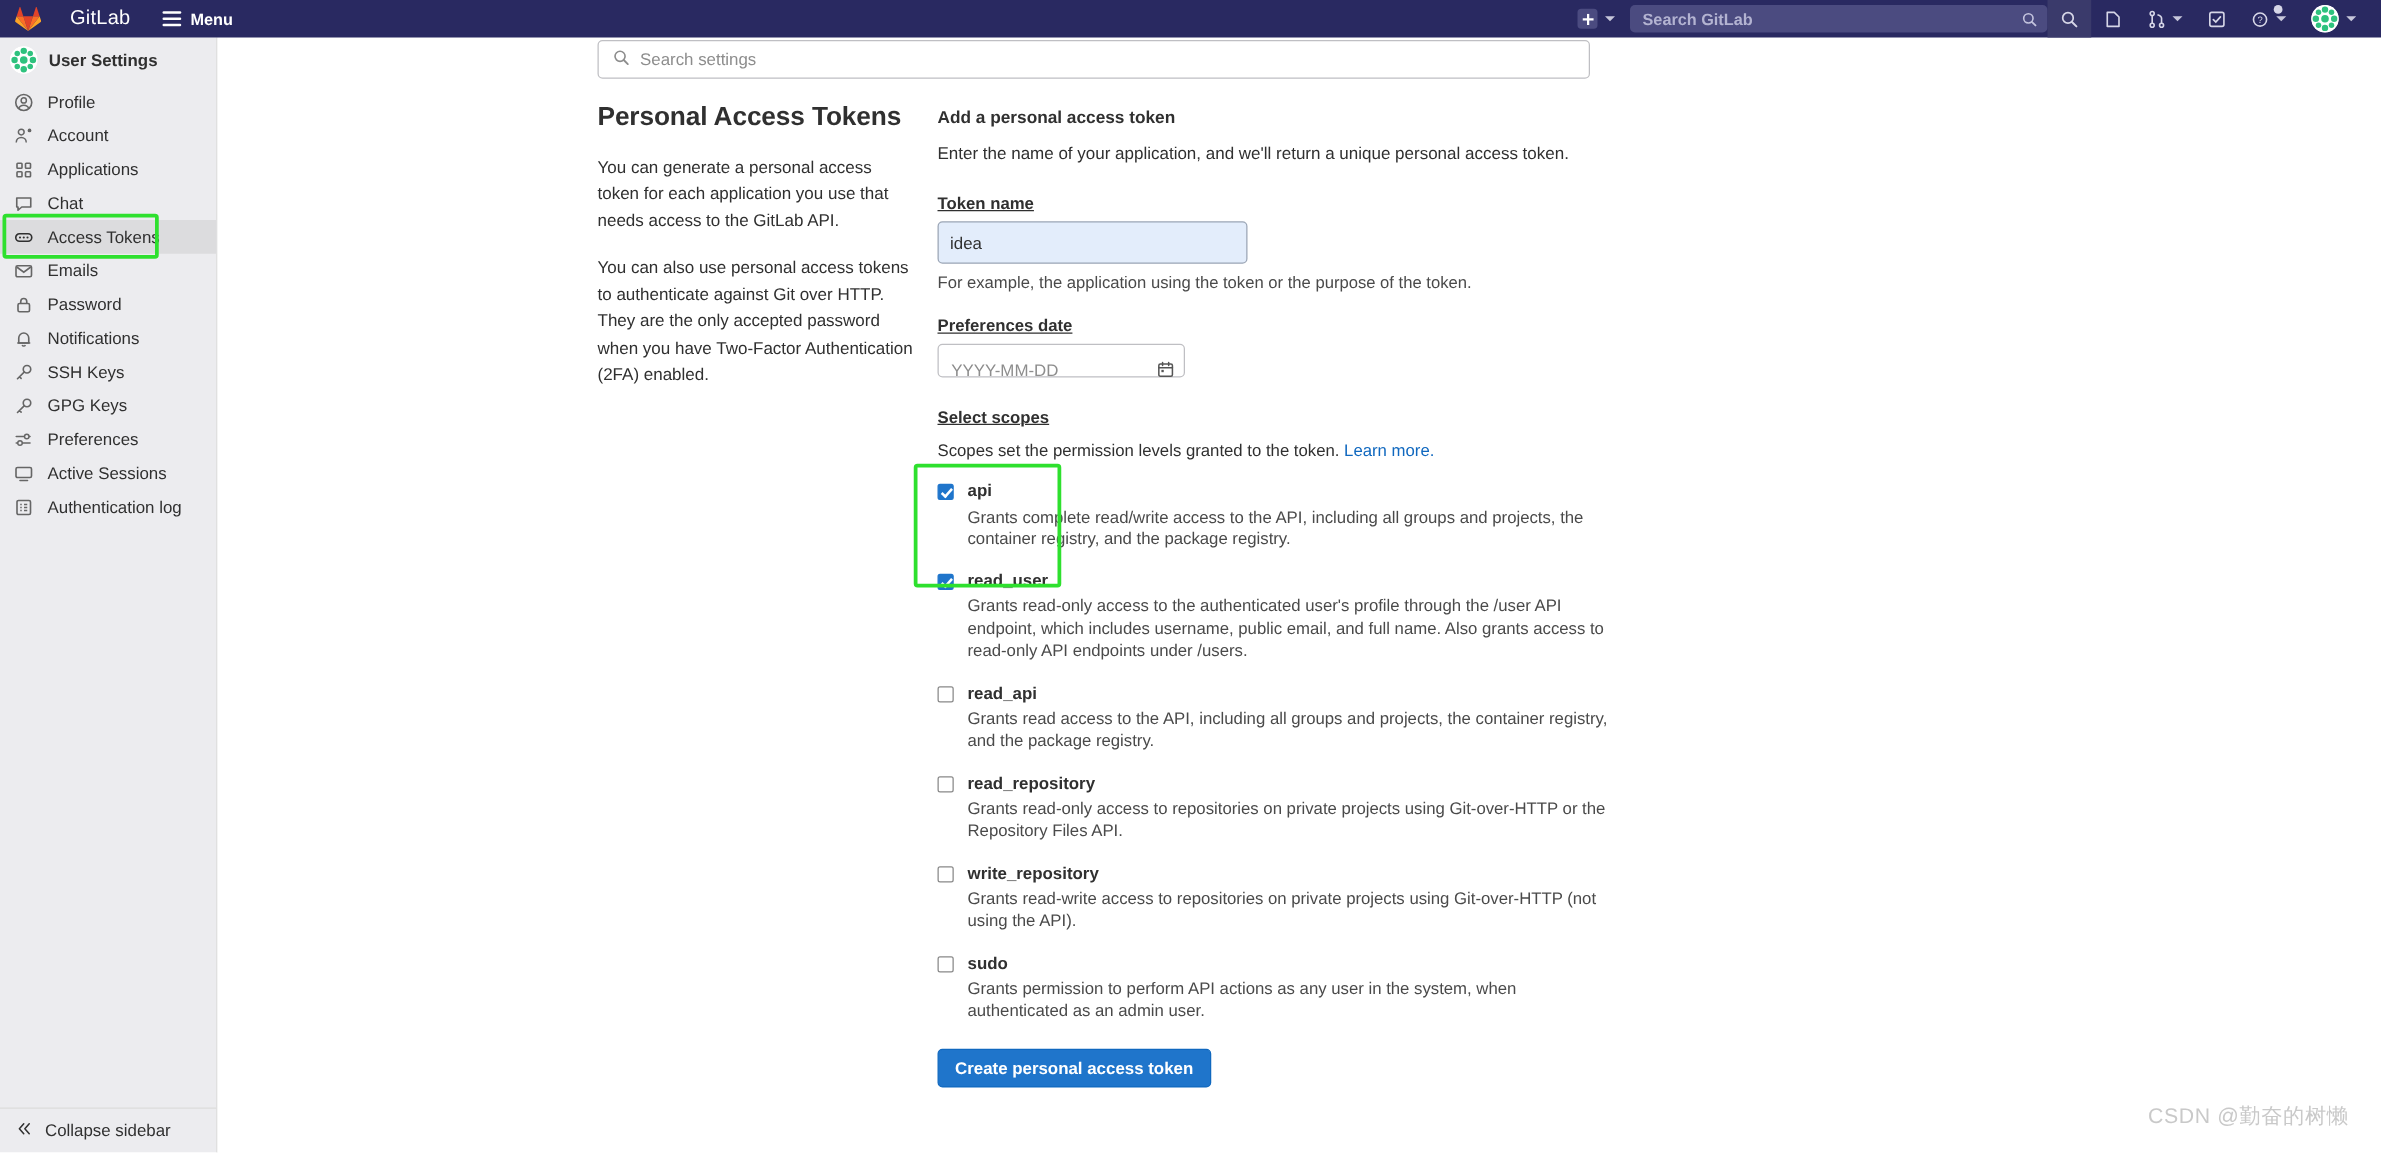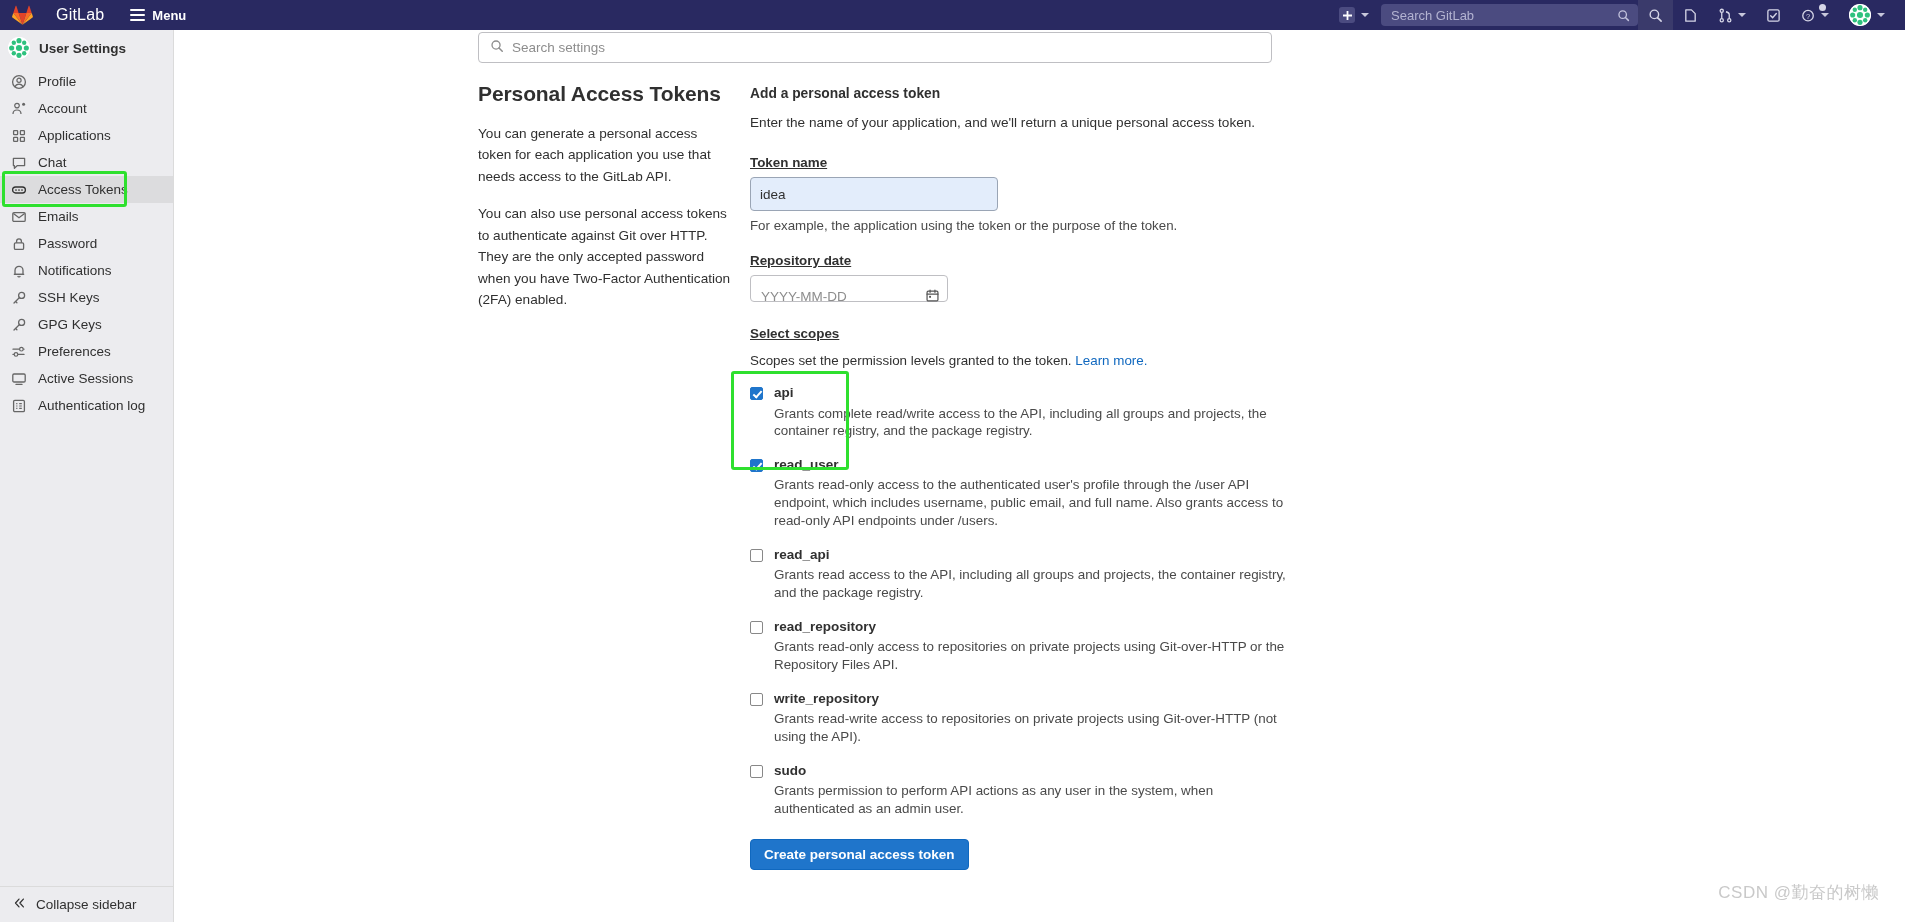--- a/index.html
+++ b/index.html
@@ -64,33 +64,34 @@
   }
   .plus-box {
     width: 16px; height: 16px;
     background: #4b4b80;
     border-radius: 3px;
     display: flex; align-items: center; justify-content: center;
   }
   .caret { width: 0; height: 0; border-left: 4px solid transparent; border-right: 4px solid transparent; border-top: 4px solid #c7c7db; }
 
   #search-box {
-    width: 257px;
+    width: 334px;
     height: 22px;
     align-self: center;
     background: #4b4b80;
     border-radius: 4px;
     display: flex;
     align-items: center;
     justify-content: space-between;
     padding: 0 8px 0 10px;
     margin-left: 6px;
     color: #c3c3dd;
     font-size: 13px;
     cursor: text;
+    font-weight: bold;
   }
   #search-box .ph { color: #b3b3d1; }
 
   .nav-icons { display: flex; align-items: stretch; padding-right: 10px; }
   .nav-icon-btn {
     display: flex;
     align-items: center;
     justify-content: center;
     padding: 0 10px;
     cursor: pointer;
@@ -657,21 +658,21 @@
 
         <h2 class="section-title">Add a personal access token</h2>
         <p class="lead">Enter the name of your application, and we'll return a unique personal access token.</p>
 
         <div class="field-label">Token name</div>
         <div id="token-name-input">
           <span>idea</span>
         </div>
         <div class="help-text">For example, the application using the token or the purpose of the token.</div>
 
-        <div class="field-label">Repository date</div>
+        <div class="field-label">Preferences date</div>
         <div id="expiry-input">
           <span>YYYY-MM-DD</span>
           <span>
             <svg width="15" height="15" viewBox="0 0 16 16">
               <rect x="2.2" y="3.4" width="11.6" height="10.4" rx="1.3" fill="none" stroke="#555" stroke-width="1.3"></rect>
               <path d="M2.2 6.6h11.6M5.4 2.2v2.4M10.6 2.2v2.4" stroke="#555" stroke-width="1.3" stroke-linecap="round"></path>
               <rect x="4.4" y="8.4" width="2" height="2" fill="#555"></rect>
             </svg>
           </span>
         </div>

